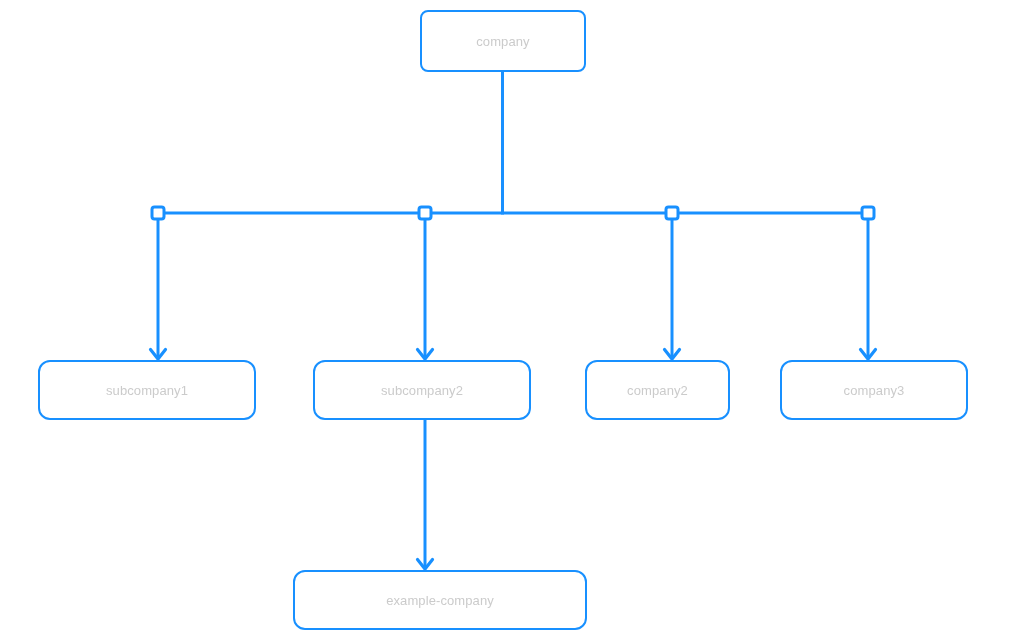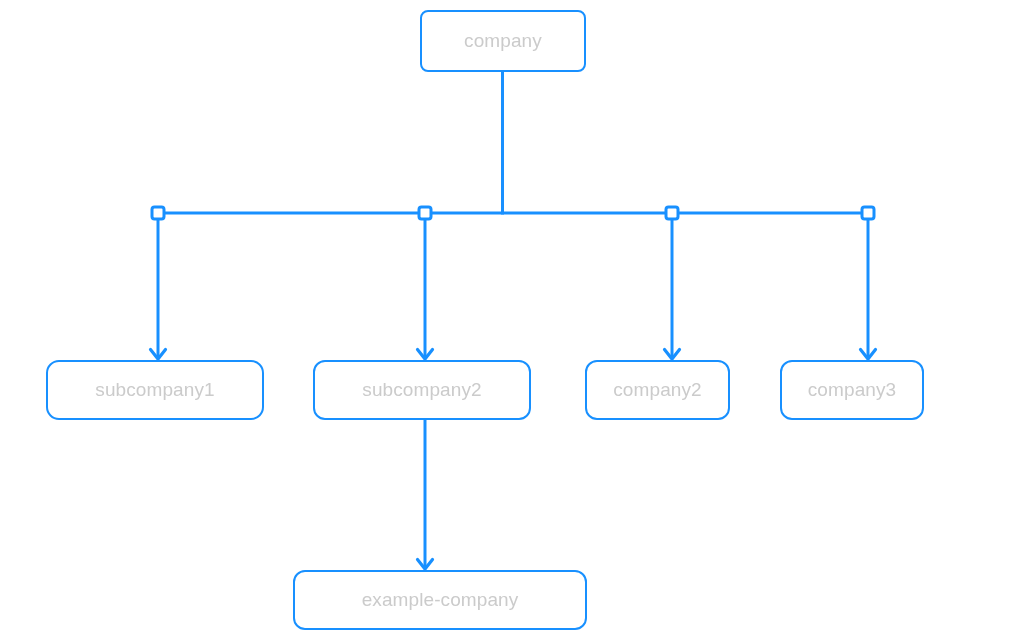--- a/index.html
+++ b/index.html
@@ -29,21 +29,21 @@
   .node {
     position: absolute;
     box-sizing: border-box;
     background: #ffffff;
     border: 2px solid #1890ff;
     border-radius: 12px;
     display: flex;
     align-items: center;
     justify-content: center;
     color: #cccccc;
-    font-size: 19px;
+    font-size: 13px;
     font-family: "Liberation Sans", sans-serif;
     font-weight: 400;
     letter-spacing: 0.1px;
     white-space: nowrap;
     user-select: none;
   }
   .node-label {
     color: #cbcbcb;
     pointer-events: none;
   }
@@ -79,33 +79,33 @@
       <rect x="419" y="207" width="12" height="12" rx="2.5" ry="2.5" fill="#ffffff" stroke="#1890ff" stroke-width="3"></rect>
       <rect x="666" y="207" width="12" height="12" rx="2.5" ry="2.5" fill="#ffffff" stroke="#1890ff" stroke-width="3"></rect>
       <rect x="862" y="207" width="12" height="12" rx="2.5" ry="2.5" fill="#ffffff" stroke="#1890ff" stroke-width="3"></rect>
     </g>
   </svg>
 
   <div class="node" style="left:420px; top:10px; width:166px; height:62px; border-radius:8px;">
     <span class="node-label">company</span>
   </div>
 
-  <div class="node" style="left:46px; top:360px; width:218px; height:60px;border-radius:13px;">
+  <div class="node" style="left:38px; top:360px; width:218px; height:60px;">
     <span class="node-label">subcompany1</span>
   </div>
 
   <div class="node" style="left:313px; top:360px; width:218px; height:60px;">
     <span class="node-label">subcompany2</span>
   </div>
 
   <div class="node" style="left:585px; top:360px; width:145px; height:60px;">
     <span class="node-label">company2</span>
   </div>
 
-  <div class="node" style="left:780px; top:360px; width:144px; height:60px;justify-content:center;">
+  <div class="node" style="left:780px; top:360px; width:188px; height:60px;justify-content:center;">
     <span class="node-label">company3</span>
   </div>
 
   <div class="node" style="left:293px; top:570px; width:294px; height:60px;">
     <span class="node-label">example-company</span>
   </div>
 
 </div>
 
 </body></html>

